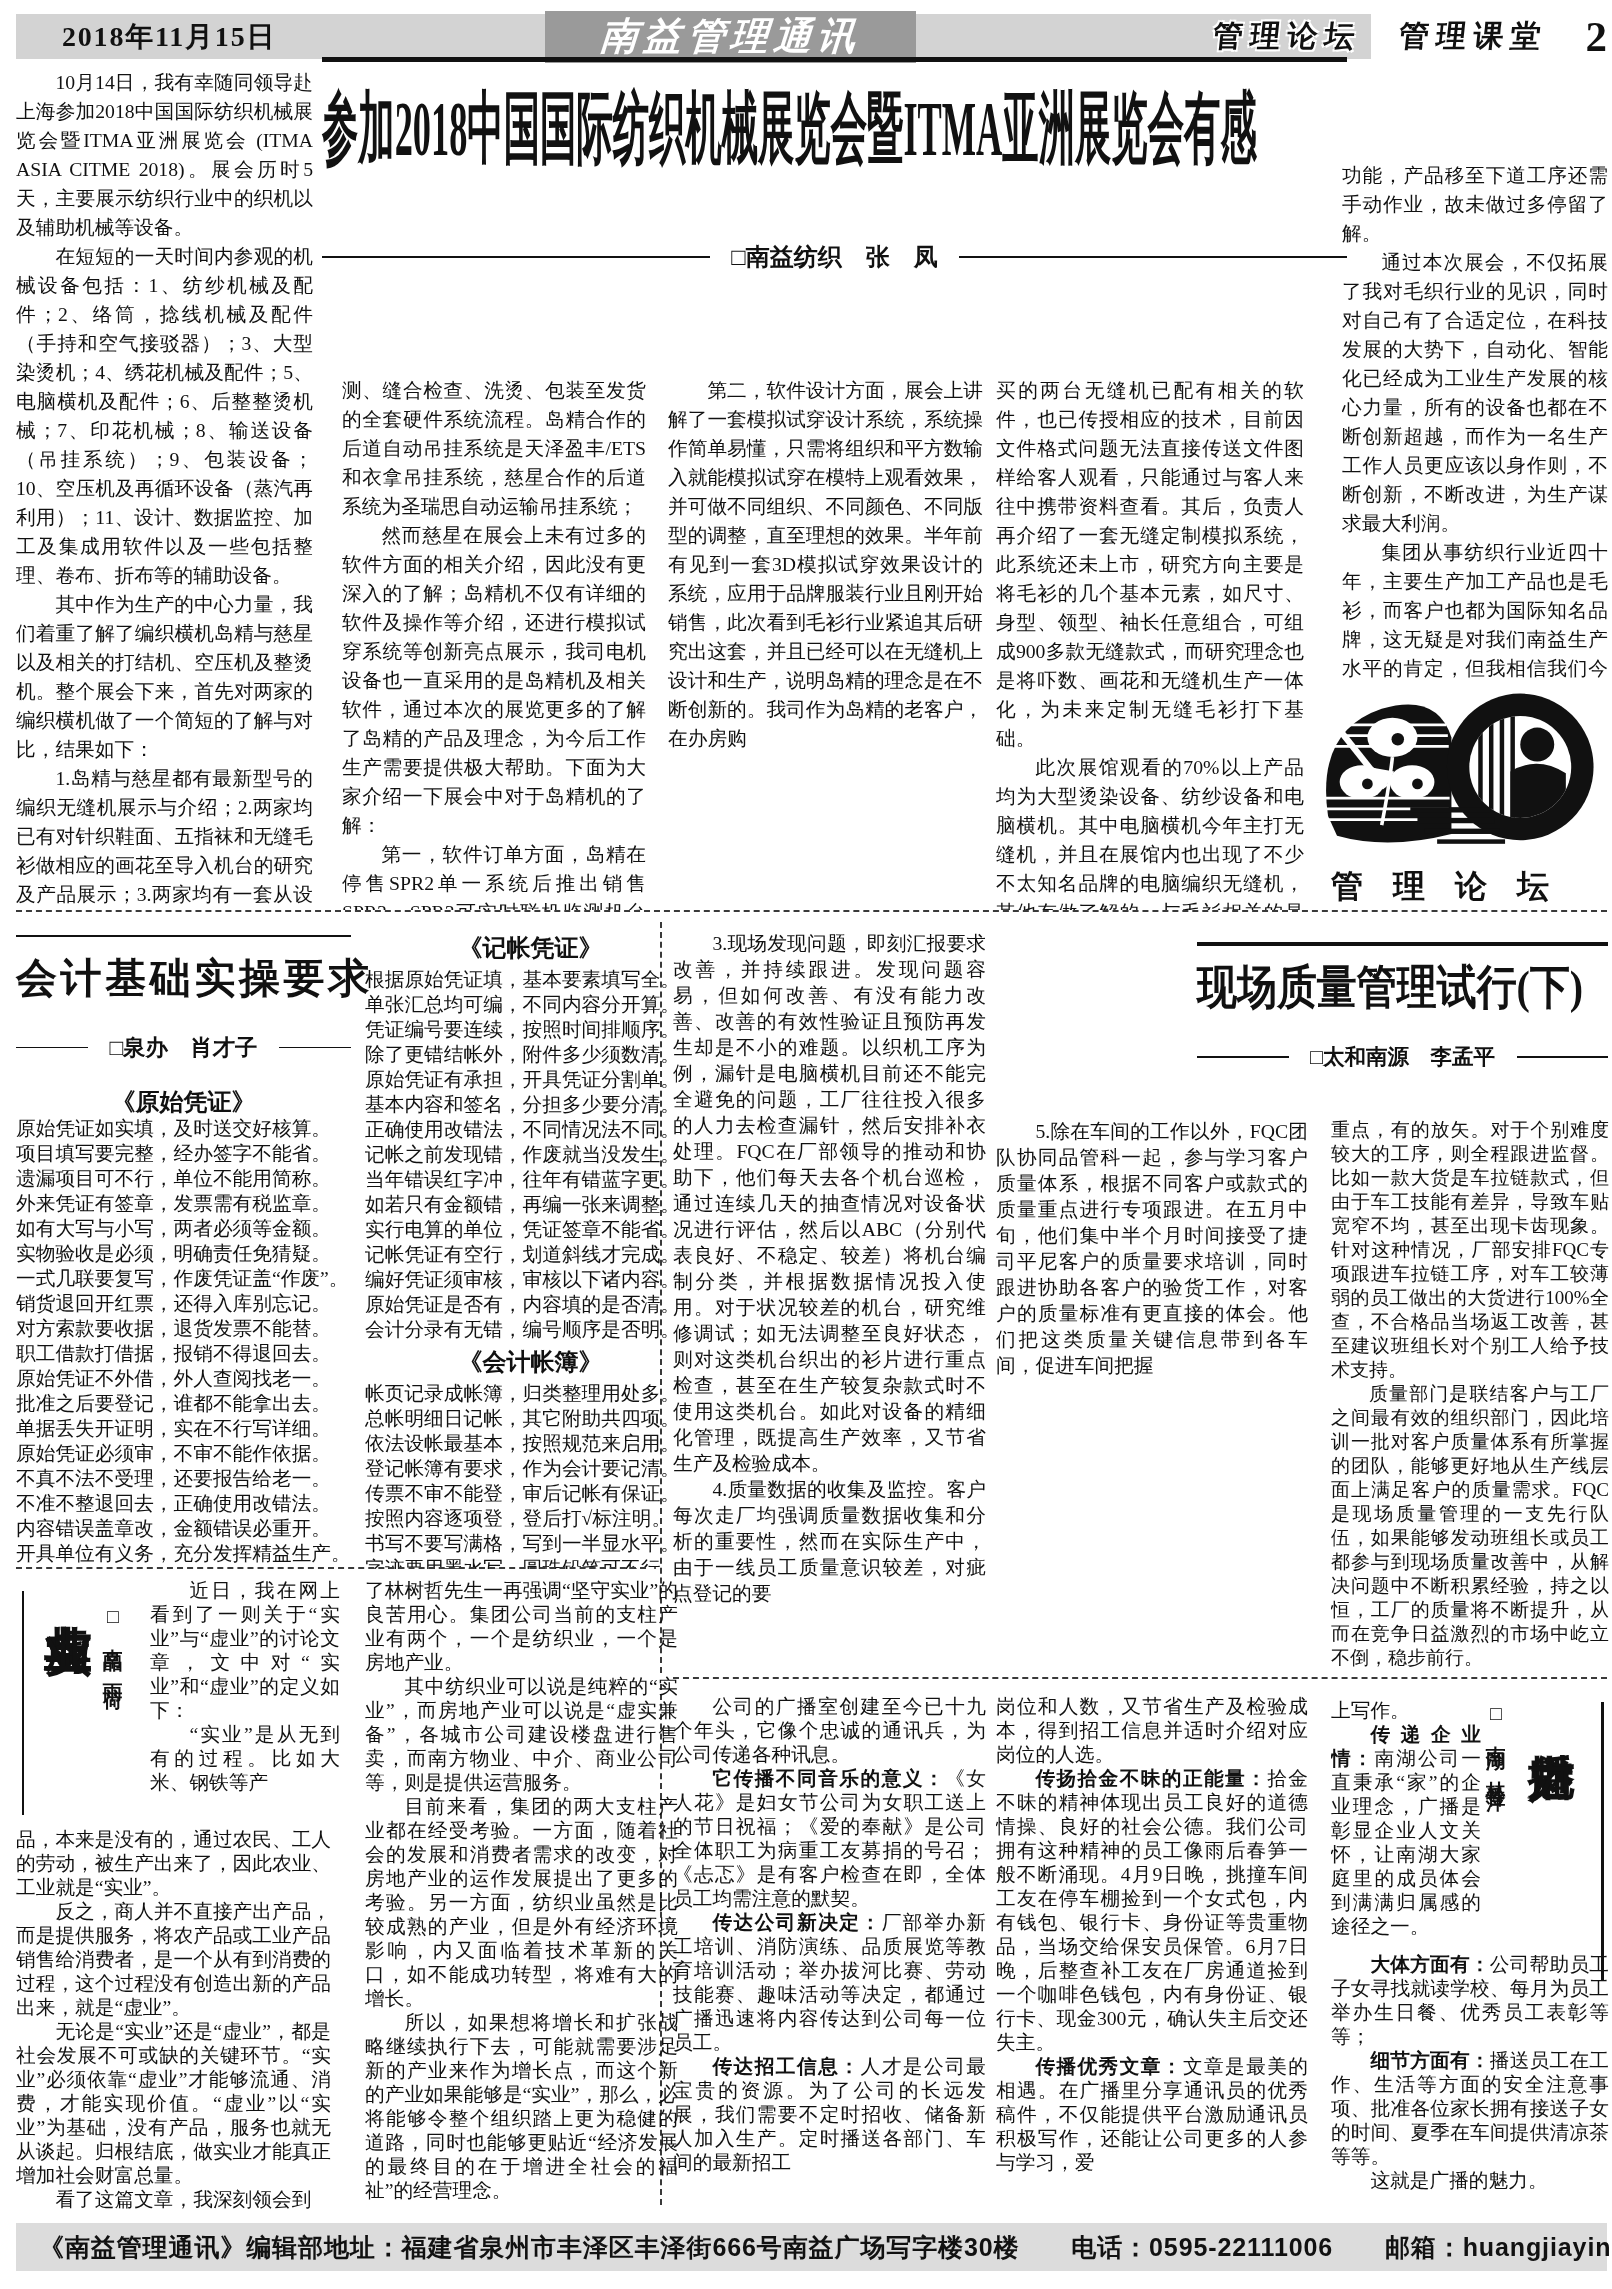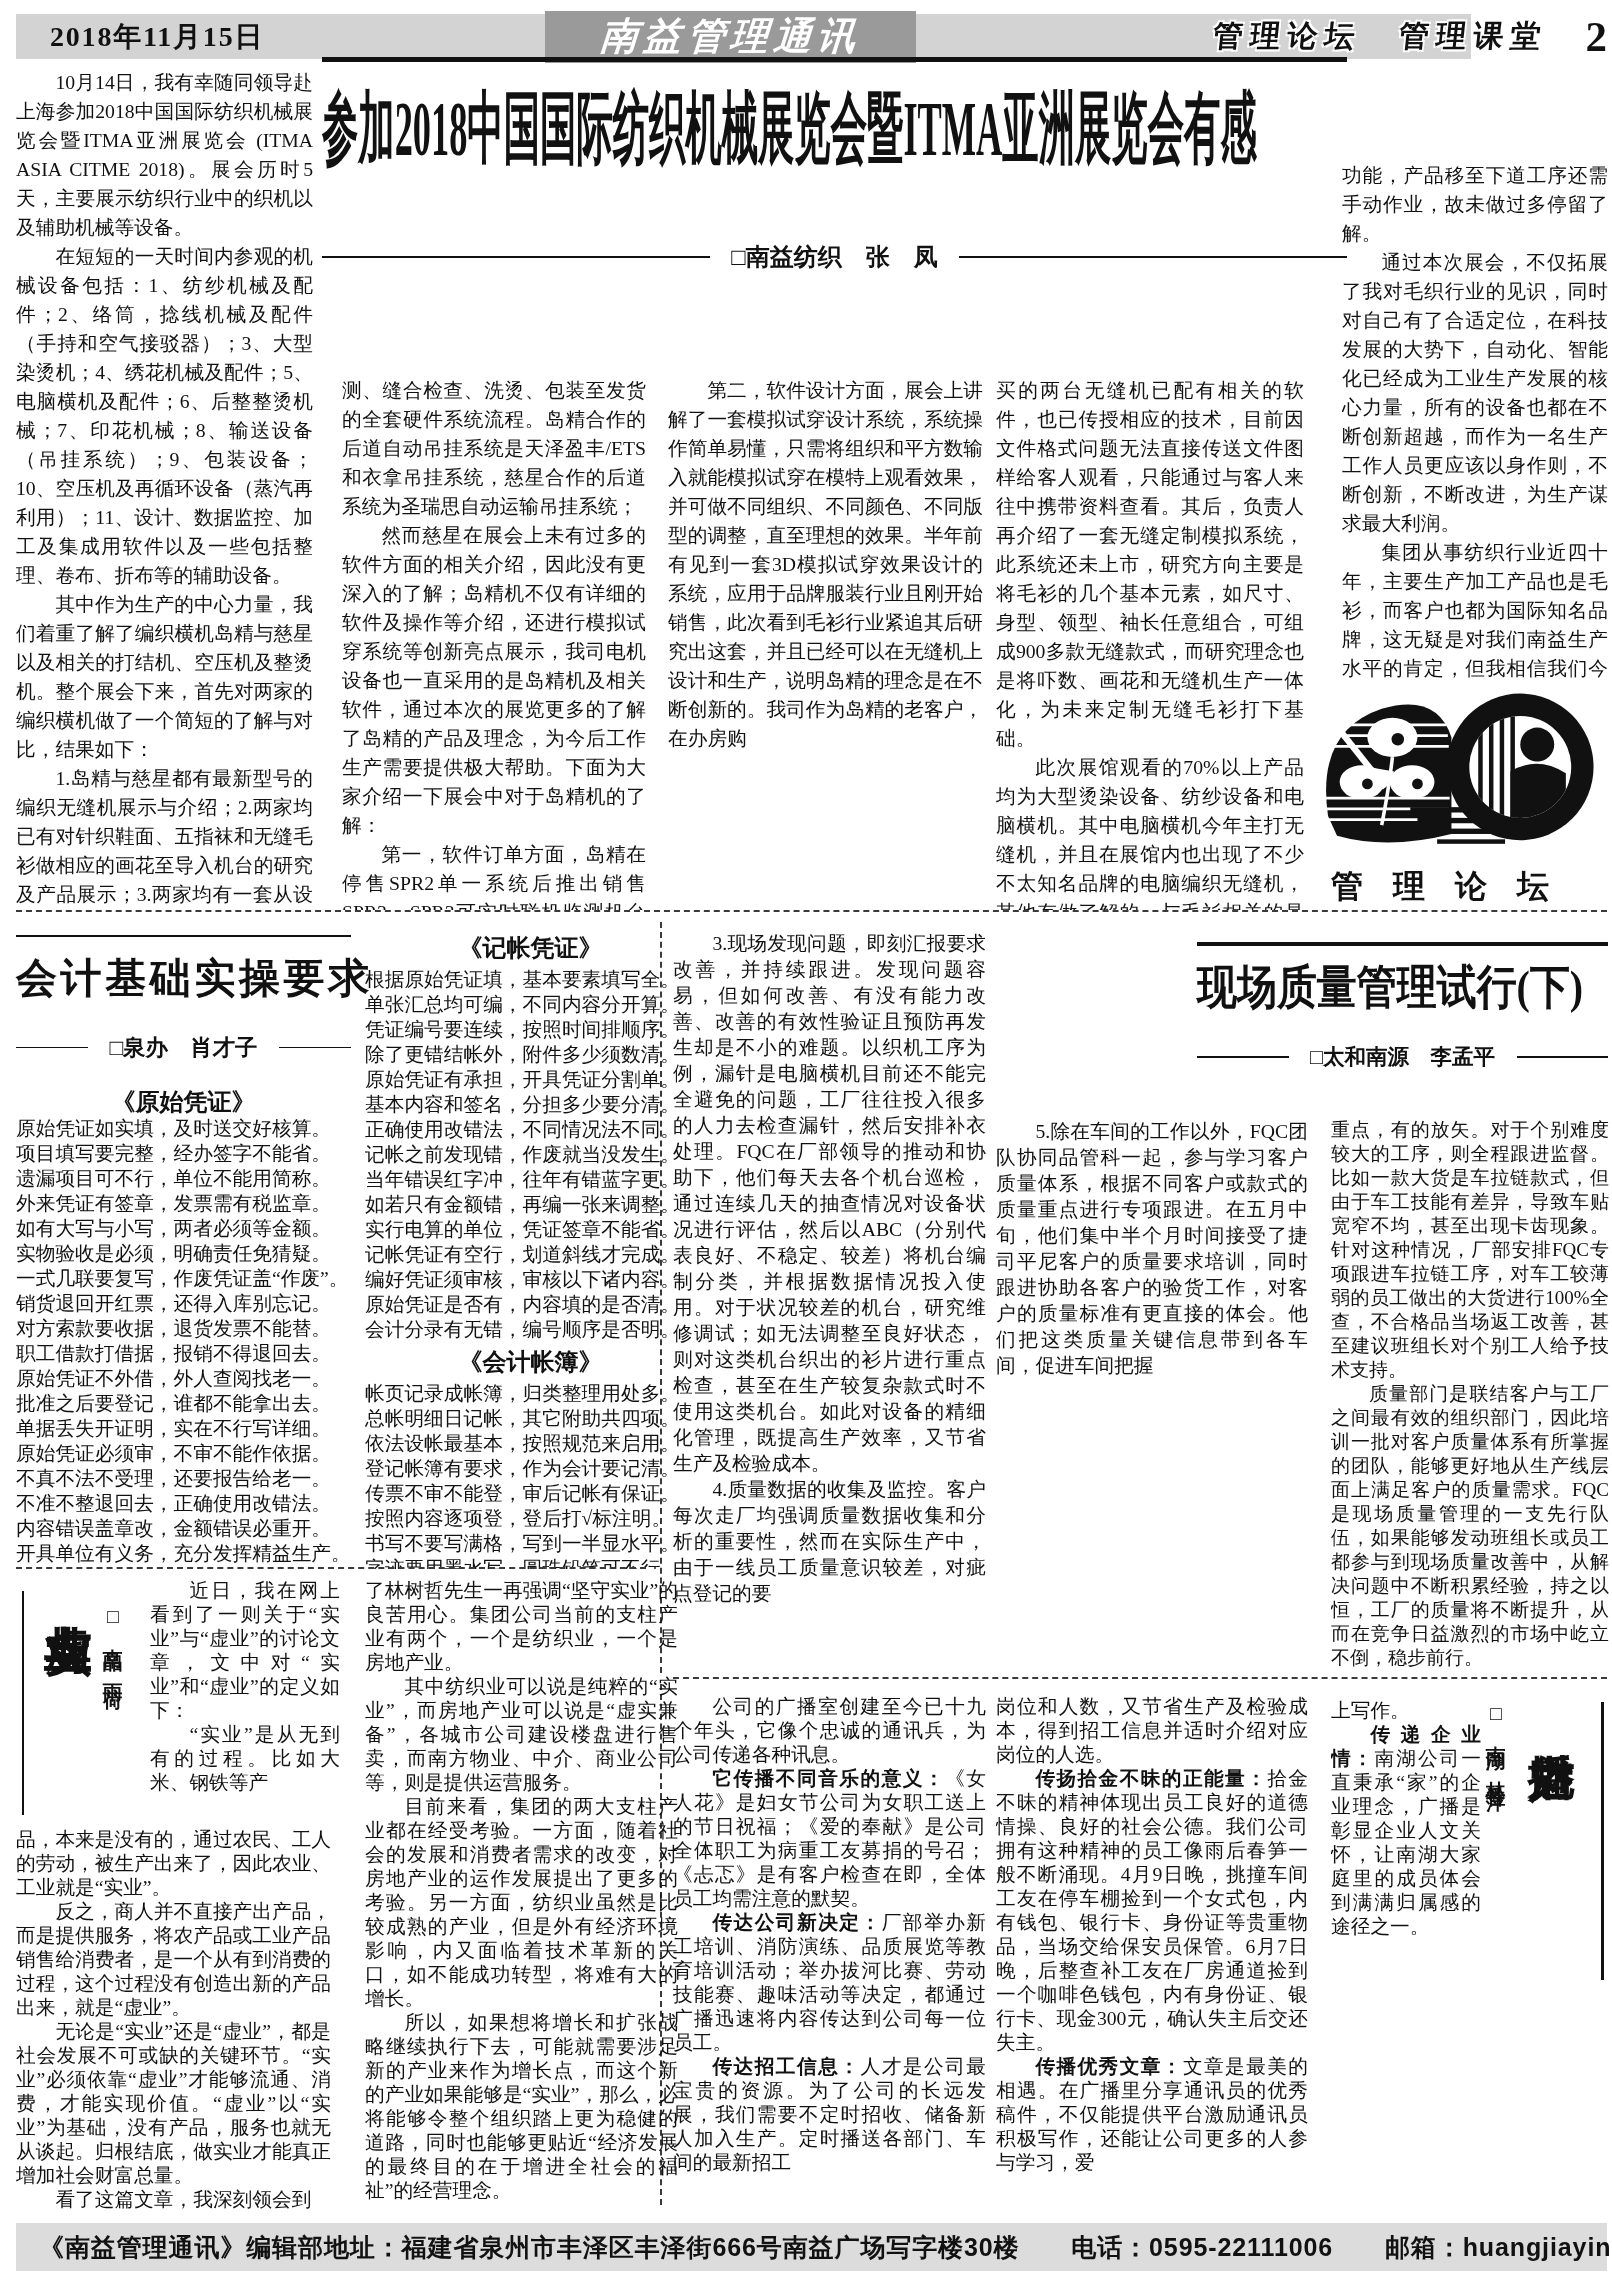--- a/index.html
+++ b/index.html
@@ -54,21 +54,21 @@
   .footer-text{font-size:25px;font-weight:bold;padding:0 23px;white-space:nowrap;letter-spacing:0.9px;
         font-family:"Liberation Sans","DejaVu Sans",sans-serif;}
   .logo-caption{font-family:"Liberation Sans","DejaVu Sans",sans-serif;font-weight:bold;font-size:32px;
         letter-spacing:30px;text-align:center;margin-top:1.8px;white-space:nowrap;}
 </style>
 </head>
 <body>
 
 <div class="page">
 
-  <div class="abs band" style="left:16px;top:14.3px;width:1455px;height:45px;">
+  <div class="abs band" style="left:16px;top:14.3px;width:1343px;height:45px;padding-left:12px;">
     <div class="date-label">2018年11月15日</div>
   </div>
   <div class="abs masthead-box" style="left:545px;top:10.7px;width:371px;height:52px;">
     <div class="masthead-text">南益管理通讯</div>
   </div>
   <div class="abs header-right" style="left:922px;top:14.3px;width:685px;height:45px;">
     <span class="section-label">管理论坛　管理课堂</span>
     <span class="page-num">2</span>
   </div>
 
@@ -271,19 +271,24 @@
       <p><b>传扬拾金不昧的正能量：</b>拾金不昧的精神体现出员工良好的道德情操、良好的社会公德。我们公司拥有这种精神的员工像雨后春笋一般不断涌现。4月9日晚，挑撞车间工友在停车棚捡到一个女式包，内有钱包、银行卡、身份证等贵重物品，当场交给保安员保管。6月7日晚，后整查补工友在厂房通道捡到一个咖啡色钱包，内有身份证、银行卡、现金300元，确认失主后交还失主。</p>
       <p><b>传播优秀文章：</b>文章是最美的相遇。在广播里分享通讯员的优秀稿件，不仅能提供平台激励通讯员积极写作，还能让公司更多的人参与学习，爱</p>
     </div>
   <div class="abs col t22b" style="left:1331px;top:1698px;width:150px;height:247px;">
       <p class="noind">上写作。</p>
       <p><b>传递企业情：</b>南湖公司一直秉承“家”的企业理念，广播是彰显企业人文关怀，让南湖大家庭里的成员体会到满满归属感的途径之一。</p>
     </div>
   <div class="abs vbyline" style="left:1483px;top:1702px;height:269px;">□南湖　林香萍</div>
   <div class="abs vtitle" style="left:1521px;top:1716px;font-size:47px;height:269px;">广播魅力</div>
   <div class="abs vrule" style="left:1601px;top:1702px;width:2.7px;height:278px;"></div>
+  <div class="abs col t22b" style="left:1331px;top:1952px;width:278px;height:256px;">
+      <p><b>大体方面有：</b>公司帮助员工子女寻找就读学校、每月为员工举办生日餐、优秀员工表彰等等；</p>
+      <p><b>细节方面有：</b>播送员工在工作、生活等方面的安全注意事项、批准各位家长拥有接送子女的时间、夏季在车间提供清凉茶等等。</p>
+      <p>这就是广播的魅力。</p>
+    </div>
 
   <div class="abs footer-bar" style="left:16px;top:2223px;width:1591px;height:48px;">
     <div class="footer-text">《南益管理通讯》编辑部地址：福建省泉州市丰泽区丰泽街666号南益广场写字楼30楼　　电话：0595-22111006　　邮箱：huangjiaying@southasiagroup.com</div>
   </div>
 
 </div>
 
 
 </body></html>

